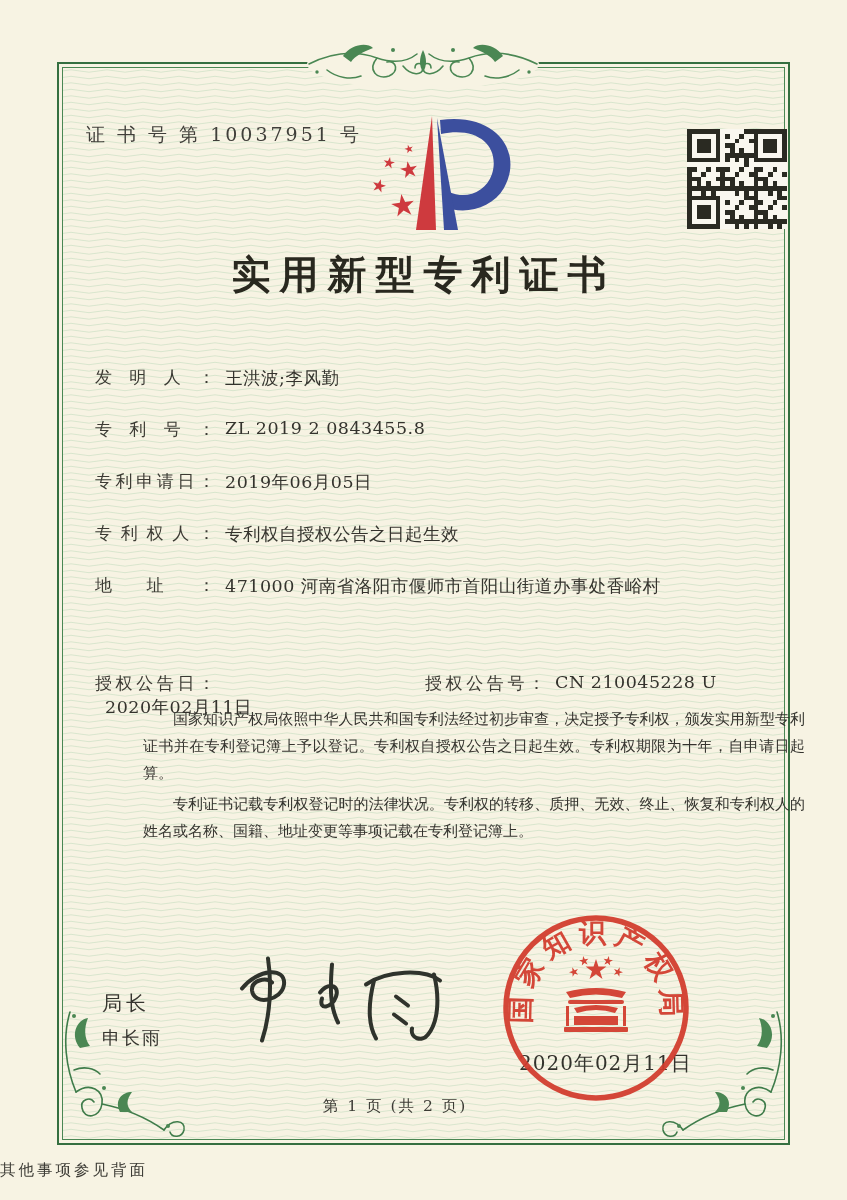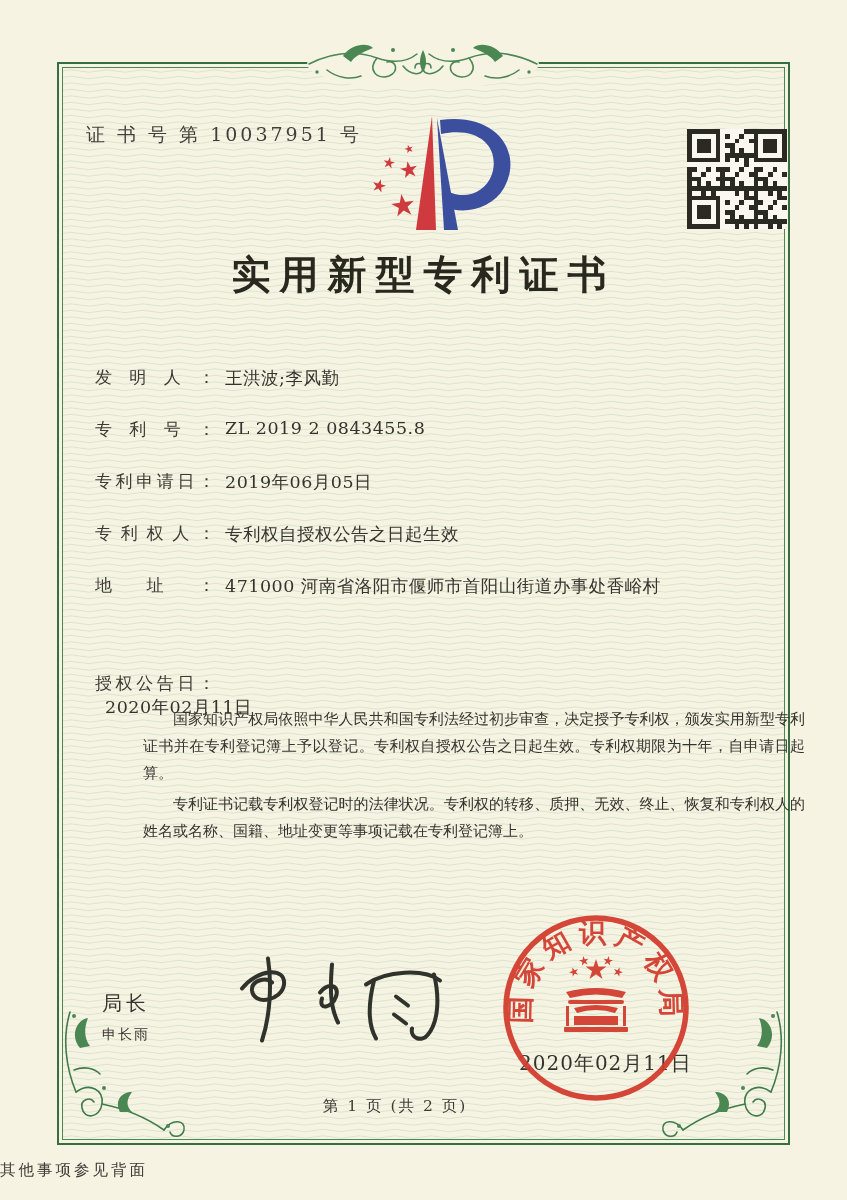--- a/index.html
+++ b/index.html
@@ -39,21 +39,21 @@
   .fvalue{margin-left:10px; color:#34332d; letter-spacing:.5px;}
   .grant{position:absolute; left:95px; top:672px; width:690px; font-size:17.5px;}
   .grant .g2{position:absolute; left:330px; top:0; display:flex;}
   .grant .g1{display:flex;flex-direction:column;}
   
   .body-text{position:absolute; left:95px; top:706px; width:662px;
     font-size:15px; line-height:27px; text-align:justify; color:#34332e;margin-left:48px;}
   .body-text p{margin:0 0 4px 0; text-indent:2em;}
   
   .signer-title{position:absolute; left:102px; top:990px; font-size:20px; letter-spacing:4px;}
-  .signer-name{position:absolute; left:102px; top:1026px; font-size:14px; letter-spacing:2px;}
+  .signer-name{position:absolute; left:102px; top:1026px; font-size:18px; letter-spacing:2px;}
   .signature{position:absolute; left:228px; top:948px; width:225px; height:100px;}
   
   .seal-date{position:absolute; left:519px; top:1050px; font-size:20px; letter-spacing:1px; color:#33322c;}
   .seal{position:absolute; left:496px; top:908px; width:200px; height:200px; opacity:.93;}
   
   .page-info{position:absolute; left:0; top:1096px; width:790px; text-align:center;
     font-size:15.5px; color:#3c3b35; letter-spacing:2px;}
   .back-note{position:absolute; left:0; top:1160px; width:830px; text-align:left;
     font-size:15.5px; color:#3c3b35; letter-spacing:3px;}
 </style>
@@ -765,20 +765,24 @@
       <span class="flabel">地址：</span>
       <span class="fvalue">471000 河南省洛阳市偃师市首阳山街道办事处香峪村</span>
     </div>
   </div>
 
   <div class="grant">
     <span class="g1">
       <span class="flabel">授权公告日：</span>
       <span class="fvalue">2020年02月11日</span>
     </span>
+    <span class="g2">
+      <span class="flabel">授权公告号：</span>
+      <span class="fvalue">CN 210045228 U</span>
+    </span>
   </div>
 
   <div class="body-text">
     <p>国家知识产权局依照中华人民共和国专利法经过初步审查，决定授予专利权，颁发实用新型专利证书并在专利登记簿上予以登记。专利权自授权公告之日起生效。专利权期限为十年，自申请日起算。</p>
     <p>专利证书记载专利权登记时的法律状况。专利权的转移、质押、无效、终止、恢复和专利权人的姓名或名称、国籍、地址变更等事项记载在专利登记簿上。</p>
   </div>
 
   <div class="signer-title">局长</div>
   <div class="signer-name">申长雨</div>
 

